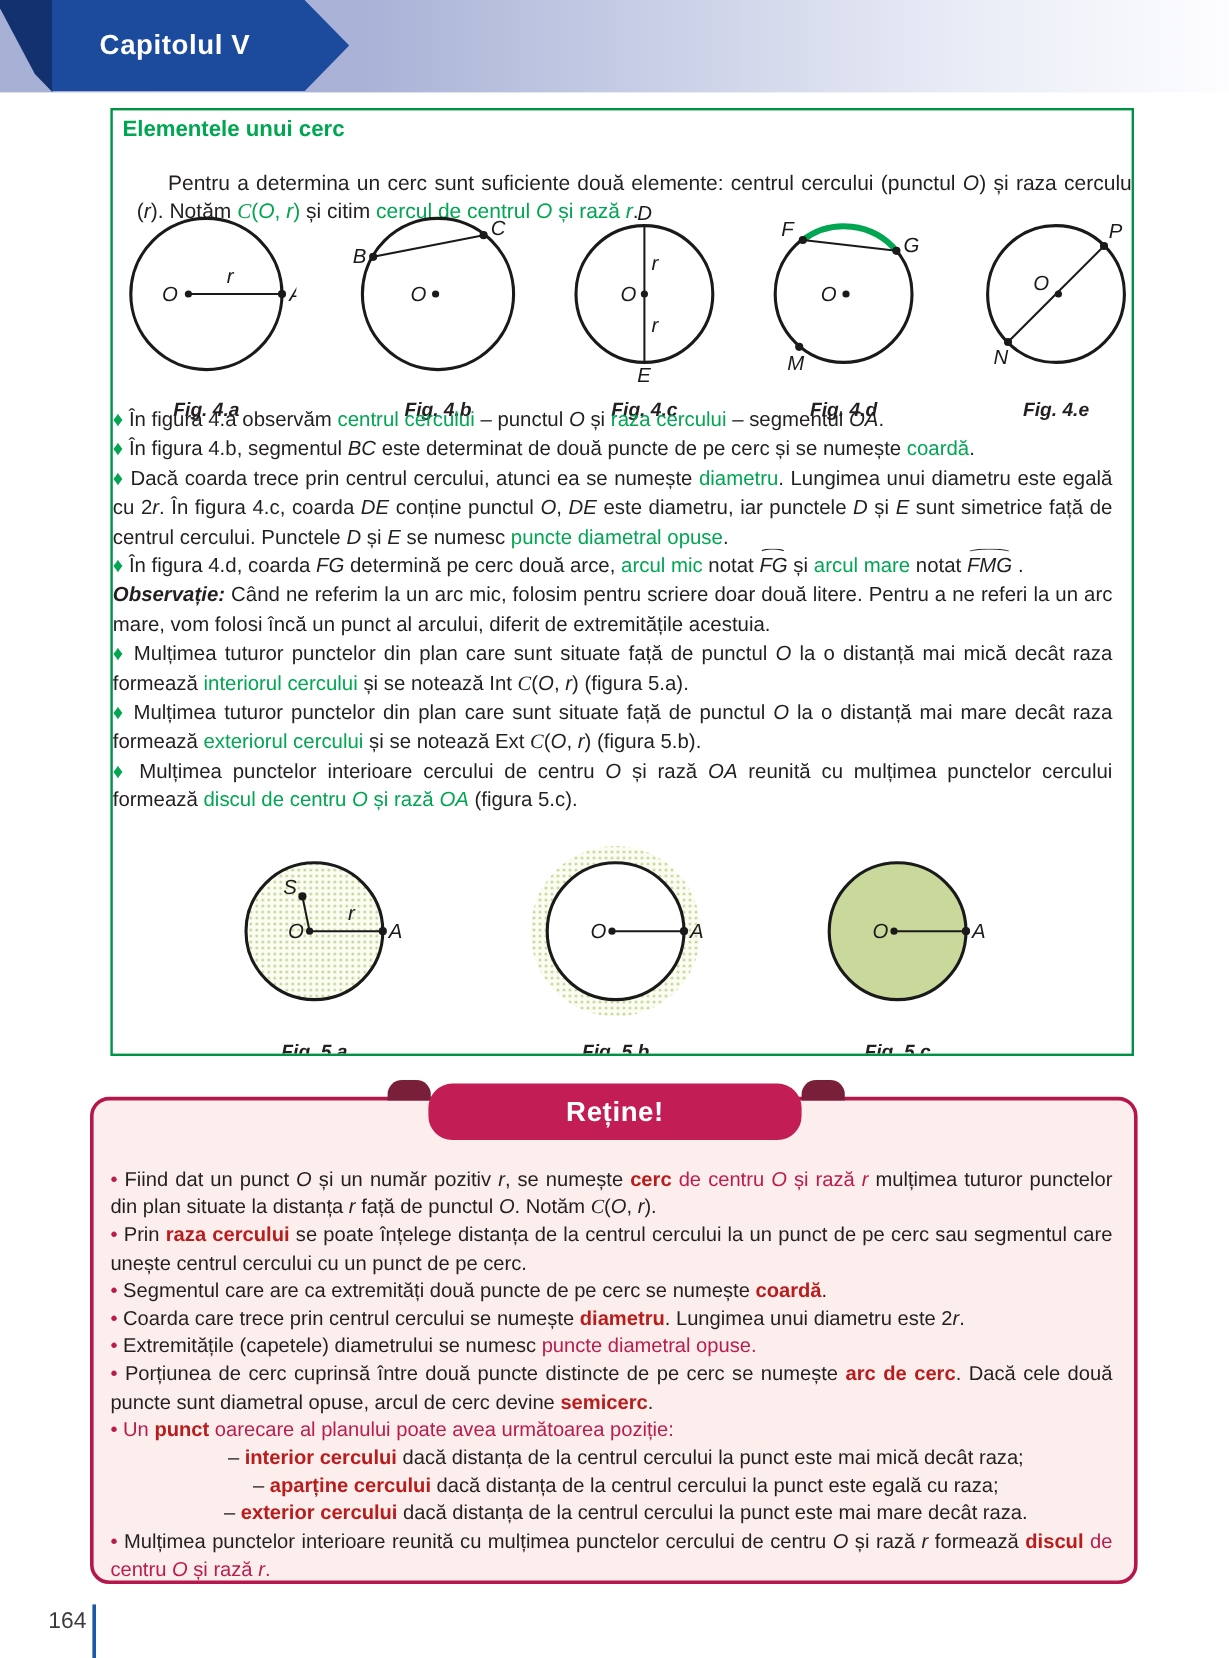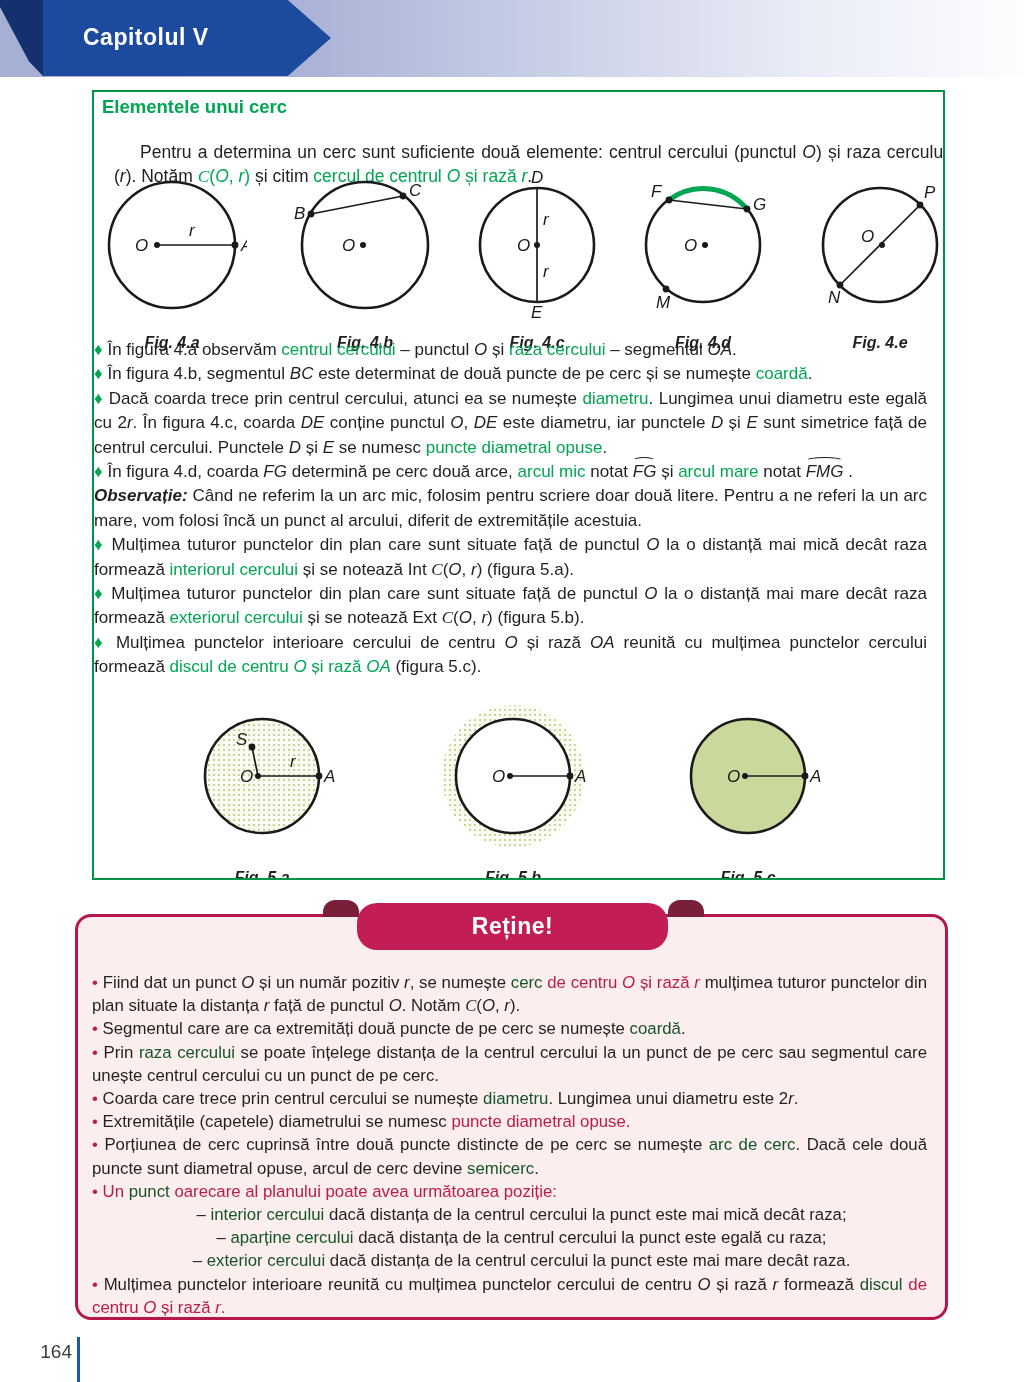--- a/index.html
+++ b/index.html
@@ -5,21 +5,21 @@
   html,body{margin:0;padding:0;background:#fff;}
   .page{position:relative;width:1024px;height:1382px;background:#fff;overflow:hidden;
         font-family:"Liberation Sans",sans-serif;color:#231f20;}
 
   
   .band{position:absolute;left:0;top:0;width:1024px;height:77px;
         background:linear-gradient(90deg,#a6b0d5 0%,#aab3d7 30%,#e9ecf6 78%,#fdfdff 100%);}
   .fold{position:absolute;left:0;top:0;width:44px;height:77px;background:#12316e;
         clip-path:polygon(0 0,100% 0,100% 100%,66% 80%,0 9%);}
   .banner{position:absolute;left:43px;top:0;width:248px;height:76px;background:#1c4b9e;
-        clip-path:polygon(0 0,85% 0,100% 50%,85% 100%,0 100%);padding-left:40px;}
+        clip-path:polygon(0 0,85% 0,100% 50%,85% 100%,0 100%);}
   .banner span{position:absolute;left:40px;top:24px;font-size:23px;font-weight:bold;color:#fff;
         letter-spacing:.5px;}
 
   
   .lesson{position:absolute;left:92px;top:90px;width:849px;height:786px;border:2px solid #009245;
         background:#fff;overflow:hidden;}
   .lesson h2{position:absolute;left:8px;top:4px;margin:0;font-size:18.5px;color:#00a651;}
   .intro{position:absolute;left:8px;top:36px;width:833px;margin:12px;font-size:17.5px;
         line-height:24.4px;text-align:justify;text-indent:26px;}
   .bullets{position:absolute;left:0;top:246px;width:833px;font-size:17px;line-height:24.4px;
@@ -35,21 +35,21 @@
   .dot{fill:#1a1a1a;}
   .pl{font-family:"Liberation Sans",sans-serif;font-size:17px;font-style:italic;fill:#1a1a1a;}
   .arcg{fill:none;stroke:#00a651;stroke-width:5;stroke-linecap:round;}
 
   
   .g{color:#00a651;}
   .gi{color:#00a651;font-style:italic;}
   .i{font-style:italic;}
   .bi{font-weight:bold;font-style:italic;}
   .c{color:#bb1b4e;}
-  .cb{color:#14532d;font-weight:normal;}
+  .cb{color:#b91c1c;font-weight:bold;}
   .ci{color:#bb1b4e;font-style:italic;}
   .sc{font-family:"Liberation Serif",serif;font-style:italic;}
   .gsc{font-family:"Liberation Serif",serif;font-style:italic;color:#00a651;}
   .arcn{font-style:italic;display:inline-block;position:relative;}
   .arcn::before{content:"";position:absolute;left:0;right:1px;top:-3px;height:7px;box-sizing:border-box;
         border:1.4px solid transparent;border-top-color:#1a1a1a;border-radius:50% 50% 0 0;}
 
   
   .retine{position:absolute;left:75px;top:914px;width:873px;height:406px;border:3px solid #b5174d;
         border-radius:16px;background:#fbeeec;box-sizing:border-box;}
@@ -220,22 +220,22 @@
   </section>
 
   <section class="retine">
     <div class="rbump left"></div>
     <div class="rbump right"></div>
     <div class="rbanner">
       <span>Reține!</span>
     </div>
     <div class="rbody">
       <p><span class="c">•  </span><span>Fiind dat un punct </span><span class="i">O</span><span> și un număr pozitiv </span><span class="i">r</span><span>, se numește </span><span class="cb">cerc</span><span class="c"> de centru </span><span class="ci">O</span><span class="c"> și rază </span><span class="ci">r</span><span> mulțimea tuturor punctelor din plan situate la distanța </span><span class="i">r</span><span> față de punctul </span><span class="i">O</span><span>. Notăm </span><span class="sc">C</span><span>(</span><span class="i">O</span><span>, </span><span class="i">r</span><span>).</span></p>
+      <p><span class="c">•  </span><span>Prin </span><span class="cb">raza cercului</span><span> se poate înțelege distanța de la centrul cercului la un punct de pe cerc sau segmentul care unește centrul cercului cu un punct de pe cerc.</span></p>
       <p><span class="c">•  </span><span>Segmentul care are ca extremități două puncte de pe cerc se numește </span><span class="cb">coardă</span><span>.</span></p>
-      <p><span class="c">•  </span><span>Prin </span><span class="cb">raza cercului</span><span> se poate înțelege distanța de la centrul cercului la un punct de pe cerc sau segmentul care unește centrul cercului cu un punct de pe cerc.</span></p>
       <p><span class="c">•  </span><span>Coarda care trece prin centrul cercului se numește </span><span class="cb">diametru</span><span>. Lungimea unui diametru este 2</span><span class="i">r</span><span>.</span></p>
       <p><span class="c">•  </span><span>Extremitățile (capetele) diametrului se numesc </span><span class="c">puncte diametral opuse.</span></p>
       <p><span class="c">•  </span><span>Porțiunea de cerc cuprinsă între două puncte distincte de pe cerc se numește </span><span class="cb">arc de cerc</span><span>. Dacă cele două puncte sunt diametral opuse, arcul de cerc devine </span><span class="cb">semicerc</span><span>.</span></p>
       <p><span class="c">•  </span><span class="c">Un </span><span class="cb">punct</span><span class="c"> oarecare al planului poate avea următoarea poziție:</span></p>
       <p class="dash"><span>– </span><span class="cb">interior cercului</span><span> dacă distanța de la centrul cercului la punct este mai mică decât raza;</span></p>
       <p class="dash"><span>– </span><span class="cb">aparține cercului</span><span> dacă distanța de la centrul cercului la punct este egală cu raza;</span></p>
       <p class="dash"><span>– </span><span class="cb">exterior cercului</span><span> dacă distanța de la centrul cercului la punct este mai mare decât raza.</span></p>
       <p><span class="c">•  </span><span>Mulțimea punctelor interioare reunită cu mulțimea punctelor cercului de centru </span><span class="i">O</span><span> și rază </span><span class="i">r</span><span> formează </span><span class="cb">discul</span><span class="c"> de centru </span><span class="ci">O</span><span class="c"> și rază </span><span class="ci">r</span><span class="c">.</span></p>
     </div>
   </section>

